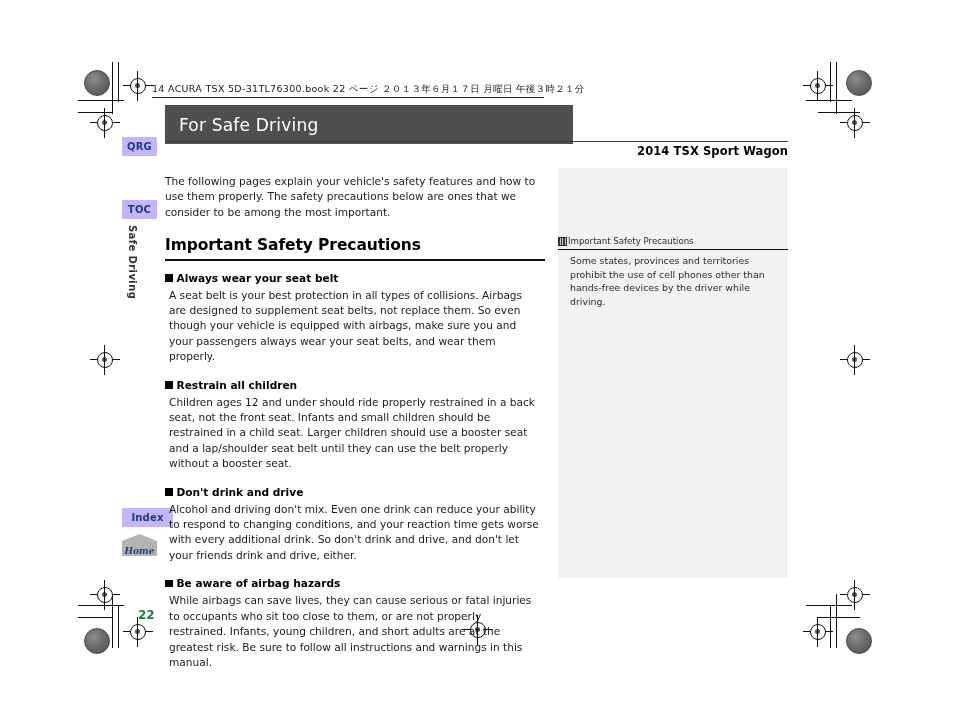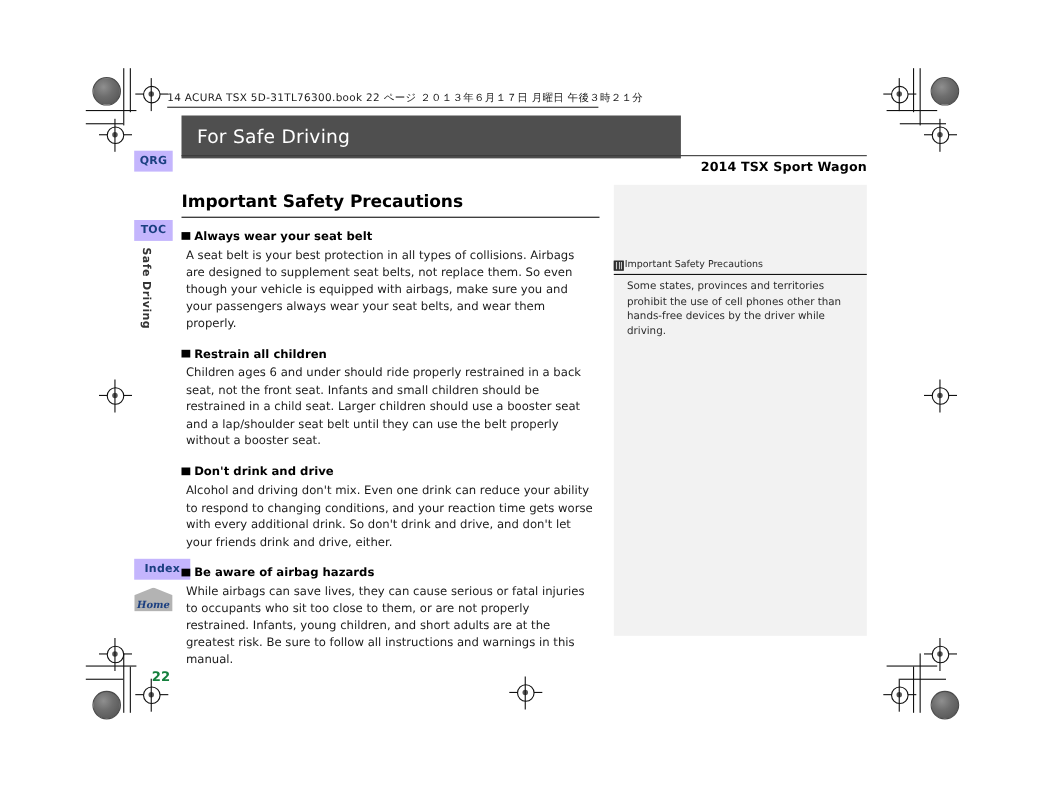--- a/index.html
+++ b/index.html
@@ -78,21 +78,21 @@
     width: 392px;
     height: 1px;
     background: #2a2a2a;
   }
 
   
   .title-bar {
     position: absolute;
     left: 165px;
     top: 105px;
-    width: 454px;
+    width: 408px;
     height: 39px;
     background: #4f4f4f;
     display: flex;
     align-items: center;
   }
   .title-bar-text {
     color: #ffffff;
     font-size: 17px;
     font-weight: 400;
     padding-left: 14px;
@@ -361,38 +361,39 @@
 <div class="side-tab" id="tab-qrg">QRG</div>
 <div class="side-tab" id="tab-toc">TOC</div>
 <div class="vertical-tab-label">Safe Driving</div>
 <div class="side-tab" id="tab-index">Index</div>
 <div class="home-tab">
   <div class="shape"></div>
   <div class="label">Home</div>
 </div>
 
 <div class="main-col">
+  <p class="intro">The following pages explain your vehicle's safety features and how to use them properly. The safety precautions below are ones that we consider to be among the most important.</p>
 
   <h2 class="section-title">Important Safety Precautions</h2>
   <div class="section-rule"></div>
 
   <div class="sub">
     <div class="sub-head">
       <span class="sq-bullet"></span>
       <span>Always wear your seat belt</span>
     </div>
     <p class="sub-body">A seat belt is your best protection in all types of collisions. Airbags are designed to supplement seat belts, not replace them. So even though your vehicle is equipped with airbags, make sure you and your passengers always wear your seat belts, and wear them properly.</p>
   </div>
 
   <div class="sub">
     <div class="sub-head">
       <span class="sq-bullet"></span>
       <span>Restrain all children</span>
     </div>
-    <p class="sub-body">Children ages 6 and under should ride properly restrained in a back seat, not the front seat. Infants and small children should be restrained in a child seat. Larger children should use a booster seat and a lap/shoulder seat belt until they can use the belt properly without a booster seat.</p>
+    <p class="sub-body">Children ages 12 and under should ride properly restrained in a back seat, not the front seat. Infants and small children should be restrained in a child seat. Larger children should use a booster seat and a lap/shoulder seat belt until they can use the belt properly without a booster seat.</p>
   </div>
 
   <div class="sub">
     <div class="sub-head">
       <span class="sq-bullet"></span>
       <span>Don't drink and drive</span>
     </div>
     <p class="sub-body">Alcohol and driving don't mix. Even one drink can reduce your ability to respond to changing conditions, and your reaction time gets worse with every additional drink. So don't drink and drive, and don't let your friends drink and drive, either.</p>
   </div>
 

